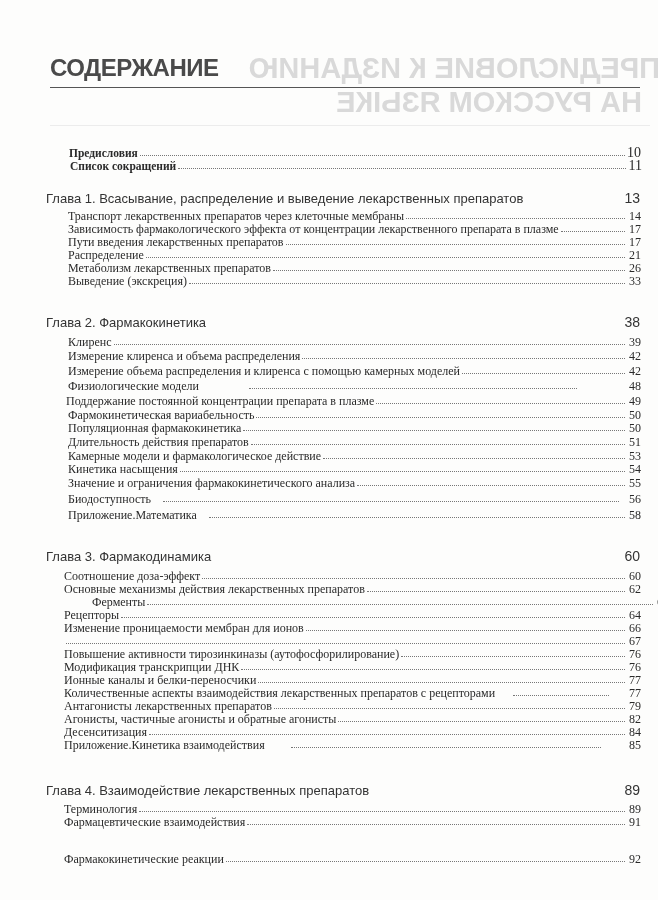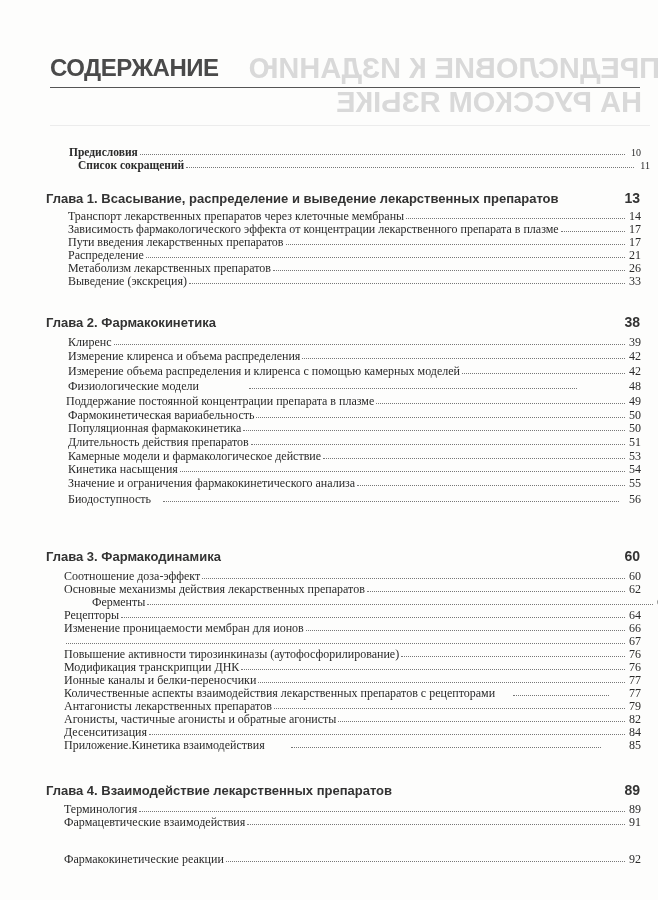--- a/index.html
+++ b/index.html
@@ -35,47 +35,47 @@
     position: absolute; display: flex; align-items: baseline;
     font-size: 12px; line-height: 13px; white-space: nowrap; justify-content: space-between;
   }
   .row .label { flex: none; }
   .row .dots {
     flex: 1 1 auto; overflow: hidden; margin: 0 2px;
     border-bottom: 1px dotted #777; height: 0; position: relative; top: -1px;
   }
   .row .page-no { flex: none; text-align: right; min-width: 14px; }
   .front .label { font-weight: bold; font-size: 11.5px; }
-  .front .page-no { font-size: 10px; }
+  .front .page-no { font-size: 14px; }
 
   .chapter {
     position: absolute; left: 46px; width: 594px;
     display: flex; justify-content: space-between; align-items: baseline;
     font-family: "Liberation Sans", "DejaVu Sans", sans-serif;
-    font-weight: bold; font-size: 13px; color: #333; text-align: center;
+    font-weight: normal; font-size: 13px; color: #333; text-align: center;
   }
   .chapter .ch-page { font-size: 14px; }
 </style>
 </head>
 <body>
 
 <div class="page">
 
   <div class="bleed bleed-1">ПРЕДИСЛОВИЕ К ИЗДАНИЮ</div>
   <div class="bleed bleed-2">НА РУССКОМ ЯЗЫКЕ</div>
   <div class="title">СОДЕРЖАНИЕ</div>
   <div class="rule-main"></div>
   <div class="rule-faint"></div>
 
   <div class="row front" style="left:69px; width:572px; top:146px;">
     <span class="label">Предисловия</span>
     <span class="dots"></span>
     <span class="page-no">10</span>
   </div>
-  <div class="row front" style="left:78px; width:572px; top:159px;">
+  <div class="row front" style="left:70px; width:572px; top:159px;">
     <span class="label">Список сокращений</span>
     <span class="dots"></span>
     <span class="page-no">11</span>
   </div>
 
   <div class="chapter" style="top:190px;">
     <span>Глава 1. Всасывание, распределение и выведение лекарственных препаратов</span>
     <span class="ch-page">13</span>
   </div>
   <div class="row" style="left:68px; width:573px; top:210px;">
@@ -166,20 +166,25 @@
   <div class="row" style="left:68px; width:573px; top:477px;">
     <span class="label">Значение и ограничения фармакокинетического анализа</span>
       <span class="dots"></span>
       <span class="page-no">55</span>
   </div>
   <div class="row" style="left:68px; width:573px; top:493px;">
     <span class="label">Биодоступность</span>
       <span class="dots" style="margin-left:12px; margin-right:8px;"></span>
       <span class="page-no">56</span>
   </div>
+  <div class="row" style="left:68px; width:573px; top:509px;">
+    <span class="label">Приложение.Математика</span>
+      <span class="dots" style="margin-left:12px;"></span>
+      <span class="page-no">58</span>
+  </div>
 
   <div class="chapter" style="top:548px;">
     <span>Глава 3. Фармакодинамика</span>
     <span class="ch-page">60</span>
   </div>
   <div class="row" style="left:64px; width:577px; top:570px;">
     <span class="label">Соотношение доза-эффект</span>
       <span class="dots"></span>
       <span class="page-no">60</span>
   </div>

